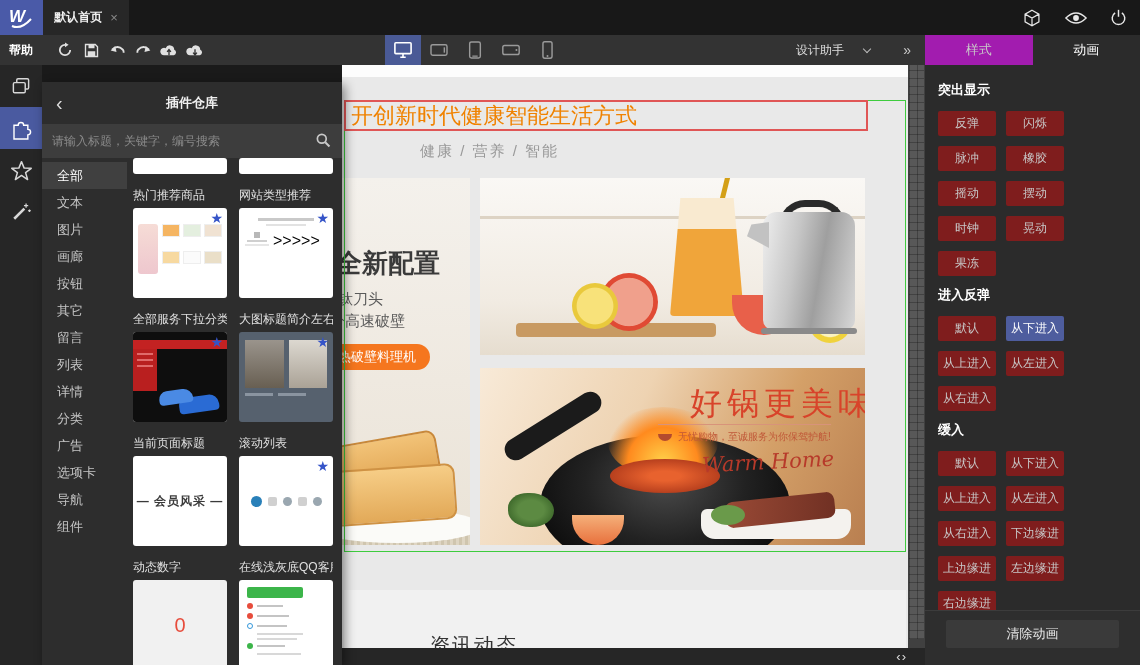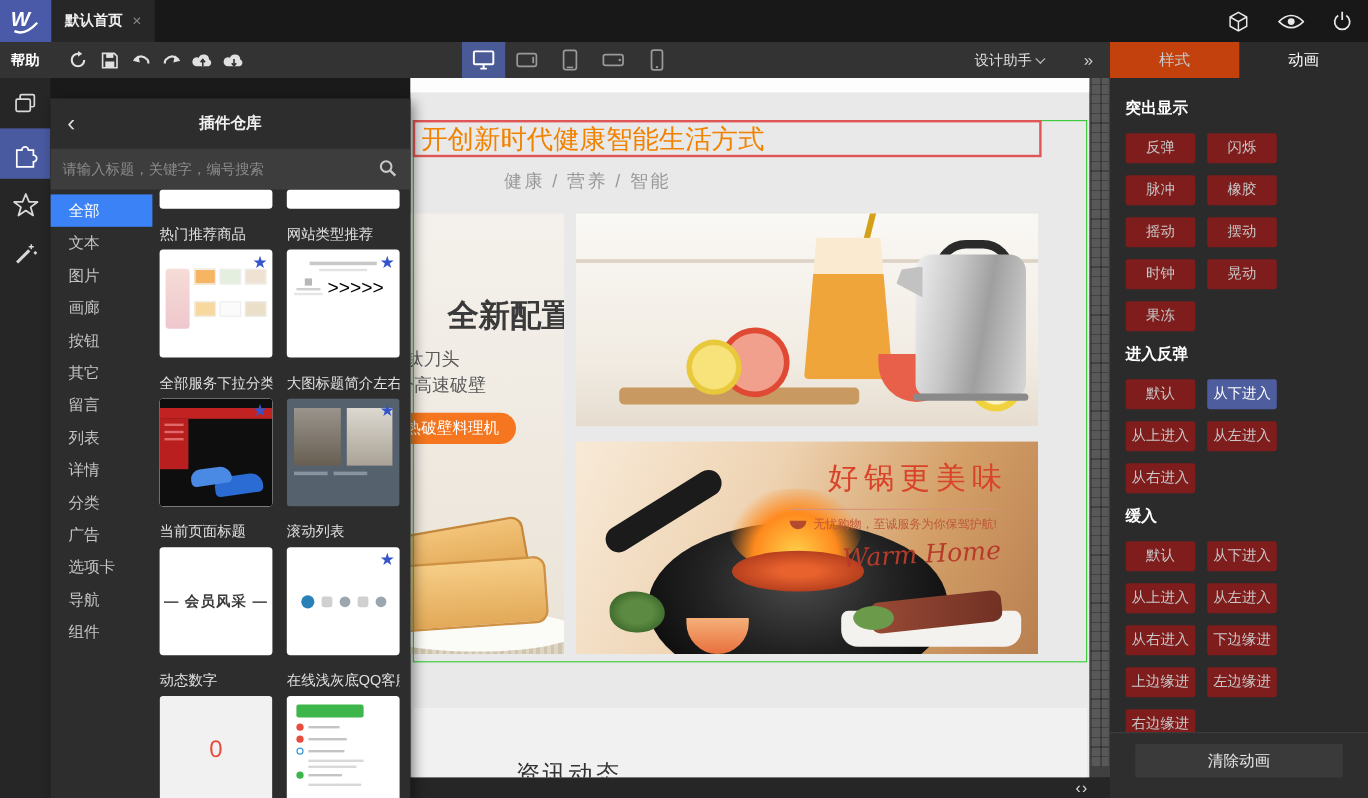--- a/index.html
+++ b/index.html
@@ -19,47 +19,47 @@
   .tb-ico { position:absolute; top:0; height:35px; width:40px; display:flex; align-items:center; justify-content:center; }
 
   
   #toolbar { position:absolute; left:0; top:35px; width:925px; height:30px; background:#333333; }
   #help { position:absolute; left:0; top:0; width:42px; height:30px; color:#fff; font-size:12px; font-weight:bold;
     display:flex; align-items:center; justify-content:center; }
   .t-ico { position:absolute; top:0; width:26px; height:30px; display:flex; align-items:center; justify-content:center; }
   #devices { position:absolute; left:385px; top:0; height:30px; display:flex; }
   .dev { width:36px; height:30px; display:flex; align-items:center; justify-content:center; }
   .dev.active { background:#4a5a96; }
-  #assist { position:absolute; right:55px; top:0; height:30px; display:flex; align-items:center; gap:4px; color:#ddd; font-size:12px; }
+  #assist { position:absolute; right:55px; top:0; height:30px; display:flex; align-items:center; gap:20px; color:#ddd; font-size:12px; }
   .caret { width:6px; height:6px; border-right:1px solid #bbb; border-bottom:1px solid #bbb; transform:rotate(45deg); margin-top:-3px; }
   #more { position:absolute; right:14px; top:0; height:30px; display:flex; align-items:center; color:#ccc; font-size:14px; }
 
   
   #panel-tabs { position:absolute; left:925px; top:35px; width:215px; height:30px; display:flex; }
-  #panel-tabs .ptab { flex:1; display:flex; align-items:center; justify-content:center; font-size:13px; color:#c8c8c8; background:#c2410c; }
+  #panel-tabs .ptab { flex:1; display:flex; align-items:center; justify-content:center; font-size:13px; color:#c8c8c8; background:#a21caf; }
   #panel-tabs .ptab.active { background:#2b2b2b; color:#fff; }
 
   
   #sidebar { position:absolute; left:0; top:65px; width:42px; height:600px; background:#262626; }
   .sb-ico { width:42px; height:42px; display:flex; align-items:center; justify-content:center; }
   .sb-ico.active { background:#4a5aa0; }
 
   
   #plugin-panel { position:absolute; left:42px; top:82px; width:300px; height:583px; background:#2d2d2d;
     box-shadow:3px 3px 10px rgba(0,0,0,.45); z-index:6; overflow:hidden; }
   #pp-header { position:relative; height:42px; display:flex; align-items:center; justify-content:center; }
   #pp-back { position:absolute; left:14px; top:0; height:42px; display:flex; align-items:center; color:#ddd; font-size:20px; cursor:pointer; }
   #pp-title { color:#f0f0f0; font-size:13px; font-weight:bold; }
   #pp-search { position:relative; height:34px; background:#3d3d3d; display:flex; align-items:center; }
   #pp-search .ph { color:#8a8a8a; font-size:12px; padding-left:10px; }
   #pp-search svg { position:absolute; right:10px; top:8px; }
   #pp-body { display:flex; height:507px; }
   #pp-cats { width:85px; padding-top:4px; }
   .pp-cat { height:27px; line-height:27px; padding-left:15px; font-size:13px; color:#c4c4c4; cursor:pointer; }
-  .pp-cat.active { background:#3b82f6; color:#fff; }
+  .pp-cat.active { background:#404040; color:#fff; }
   #pp-items { flex:1; padding:0 5px 0 6px; overflow:hidden; }
   .pp-row { display:flex; gap:12px; margin-bottom:13px; }
   .pp-item { width:94px; }
   .pp-ilabel { font-size:12px; color:#e0e0e0; margin-bottom:4px; white-space:nowrap; overflow:hidden; }
   .pp-card { position:relative; width:94px; height:90px; background:#fff; border-radius:3px; overflow:hidden; }
   .pp-card.partial { height:16px; margin-top:0; }
   .star { position:absolute; top:3px; right:4px; color:#3554c8; font-size:14px; line-height:14px; }
   
   .th-food { display:flex; padding:16px 5px 5px 5px; gap:4px; }
   .tf-blob { width:20px; height:50px; background:linear-gradient(#f6dcd6,#eec7ce); border-radius:3px; }
@@ -104,21 +104,21 @@
   #canvas { position:absolute; left:342px; top:65px; width:566px; height:583px; background:#e9e9e9; overflow:hidden; }
   #page-top { position:absolute; left:0; top:0; width:100%; height:12px; background:#fdfdfd; }
   #sel-green { position:absolute; left:2px; top:35px; width:562px; height:452px; border:1px solid #3ecc3e; pointer-events:none; }
   #title-box { position:absolute; left:2px; top:35px; width:524px; height:31px; border:2px solid #e05656;
     display:flex; align-items:center; }
   #title-box .tx { color:#f08200; font-size:22px; padding-left:5px; white-space:nowrap; }
   #subtitle { position:absolute; left:78px; top:77px; color:#999; font-size:15px; letter-spacing:2px;text-align:right; }
   
   #banner-left { position:absolute; left:0; top:113px; width:128px; height:367px; overflow:hidden;
     background:linear-gradient(180deg,#f4f1ec 0%,#efe9e0 55%,#eae3d7 100%); }
-  #bl-head { position:absolute; left:-6px; top:68px; font-size:26px; font-weight:bold; color:#3a3a3a; white-space:nowrap;margin-left:37px; }
+  #bl-head { position:absolute; left:-6px; top:68px; font-size:26px; font-weight:bold; color:#3a3a3a; white-space:nowrap; }
   #bl-l1 { position:absolute; left:-4px; top:112px; font-size:15px; color:#5a5a5a; white-space:nowrap; }
   #bl-l2 { position:absolute; left:-12px; top:134px; font-size:15px; color:#5a5a5a; white-space:nowrap; }
   #bl-tag { position:absolute; left:-14px; top:166px; background:#f5761e; color:#fff; font-size:13px;
     padding:4px 14px 4px 10px; border-radius:0 14px 14px 0; white-space:nowrap; }
   .toast1 { position:absolute; left:-22px; bottom:48px; width:120px; height:58px; background:linear-gradient(#f2c378,#dd9e4a);
     border:2px solid #c8883a; border-radius:10px; transform:rotate(-10deg); }
   .toast2 { position:absolute; left:-10px; bottom:22px; width:124px; height:56px; background:linear-gradient(#f6cd86,#e2a958);
     border:2px solid #cf9244; border-radius:10px; transform:rotate(-4deg); }
   .plate { position:absolute; left:-30px; bottom:2px; width:170px; height:34px; background:#fbfbf8; border-radius:50%; }
   .mat { position:absolute; left:0; bottom:0; width:100%; height:14px; background:repeating-linear-gradient(90deg,#ded5c2 0 3px,#cfc5ae 3px 6px); }
@@ -142,21 +142,21 @@
   .kettle-body { position:absolute; right:10px; top:34px; width:92px; height:118px; border-radius:14px 14px 10px 10px;
     background:linear-gradient(100deg,#efefef 0%,#c6c6c6 35%,#9f9f9f 60%,#d8d8d8 100%); }
   .kettle-handle { position:absolute; right:20px; top:22px; width:66px; height:26px; border:7px solid #2a2a2a;
     border-bottom:none; border-radius:30px 30px 0 0; }
   .kettle-spout { position:absolute; right:96px; top:44px; width:22px; height:26px; background:#c2c2c2;
     clip-path:polygon(100% 0, 100% 100%, 0 55%, 20% 10%); }
   .kettle-base { position:absolute; right:8px; top:150px; width:96px; height:6px; background:#8a8a8a; border-radius:3px; }
   
   #img-wok { position:absolute; left:138px; top:303px; width:385px; height:177px; overflow:hidden;
     background:linear-gradient(115deg,#f8ead8 0%,#eed3b2 38%,#d4a068 70%,#b97f50 100%); }
-  #wok-title { position:absolute; left:210px; top:14px; font-size:25px; color:#d8432a; letter-spacing:5px; white-space:nowrap; }
+  #wok-title { position:absolute; left:210px; top:14px; font-size:32px; color:#d8432a; letter-spacing:5px; white-space:nowrap; }
   #wok-sub { position:absolute; left:178px; top:56px; font-size:10px; color:#c05838; white-space:nowrap;
     border-top:1px solid #d8937a; padding-top:5px; }
   #wok-sub .spoon { display:inline-block; width:14px; height:7px; background:#b44a2e; border-radius:0 0 8px 8px; margin-right:6px; vertical-align:middle; }
   #wok-script { position:absolute; left:222px; top:82px; font-family:"DejaVu Serif", serif; font-style:italic;
     font-size:21px; color:#b73a2a; transform:rotate(-3deg); white-space:nowrap; }
   .wok-pan { position:absolute; left:60px; bottom:-30px; width:250px; height:140px; border-radius:50%;
     background:radial-gradient(ellipse at 50% 35%, #4a4a4a 0%, #222 45%, #0f0f0f 75%); }
   .wok-handle { position:absolute; left:18px; bottom:108px; width:110px; height:22px; background:#1b1b1b;
     border-radius:12px; transform:rotate(-32deg); }
   .flame { position:absolute; left:128px; bottom:68px; width:110px; height:70px;

